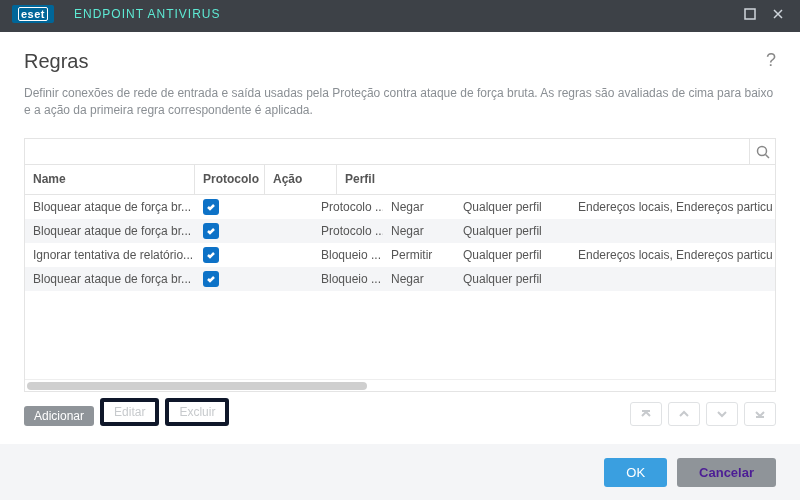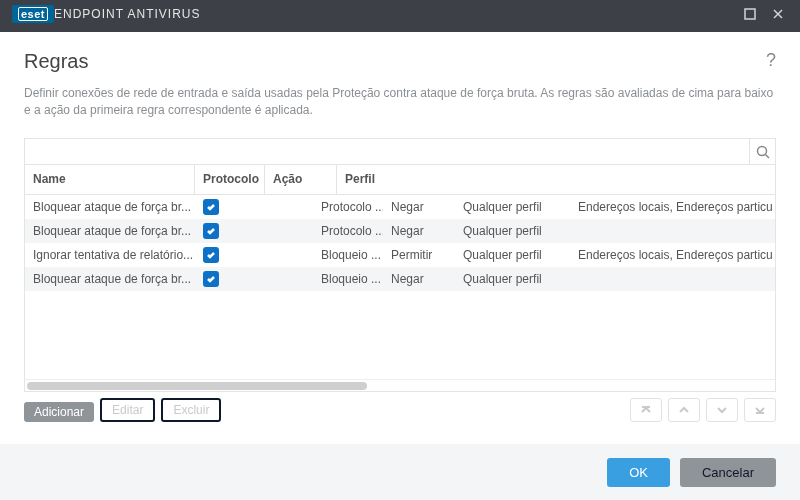--- a/index.html
+++ b/index.html
@@ -1,20 +1,20 @@
 <!DOCTYPE html>
 <html><head>
 <meta charset="utf-8">
 <style>
   * { box-sizing: border-box; margin: 0; padding: 0; font-family: "Segoe UI", Arial, sans-serif; }
   body { width: 800px; height: 500px; background: #fff; overflow: hidden; }
   .titlebar { height: 32px; background: #3d4147; display: flex; align-items: center; padding: 0 8px 4px 12px; }
   .brand { background: #069; color: #fff; font-weight: bold; font-size: 11px; padding: 2px 6px; border-radius: 2px; letter-spacing: 0.5px; }
   .brand-outline { display:inline-block; border:1px solid #fff; border-radius:2px; padding:0 2px;}
-  .product { color: #e5e5e5; font-size: 12px; letter-spacing: 1px; margin-left: 0; }
+  .product { color: #5eead4; font-size: 12px; letter-spacing: 1px; margin-left: 20px; }
   .tb-spacer { flex: 1; }
   .tb-btn { width: 28px; height: 28px; display: flex; align-items: center; justify-content: center; color: #cfd5db; cursor: pointer; }
   .tb-btn svg { stroke: #cfd5db; stroke-width: 1.5; fill: none; }
   .content { padding: 18px 24px 0 24px; position: relative; }
   .page-title { font-size: 20px; color: #444; font-weight: 400; }
   .help-icon { position: absolute; right: 24px; top: 18px; color: #888; font-size: 18px; cursor: pointer; }
   .desc { color: #8a8f94; font-size: 12px; line-height: 1.45; margin-top: 12px; max-width: 750px; }
   .table-wrap { margin: 18px 24px 0 24px; border: 1px solid #e4e4e4; position: relative; }
   .search-row { height: 26px; border-bottom: 1px solid #e4e4e4; display: flex; }
   .search-spacer { flex: 1; }
@@ -35,28 +35,28 @@
   .row:nth-child(even) { background: #f4f5f7; }
   .row .col { border-right: none; }
   .chk { width: 16px; height: 16px; border-radius: 3px; background: #0d72c7; display: flex; align-items: center; justify-content: center; }
   .chk svg { stroke: #fff; stroke-width: 2.5; fill: none; }
   .empty-area { height: 88px; }
   .hscroll { height: 12px; background: #fff; position: relative; border-top: 1px solid #eee; }
   .hscroll-thumb { position: absolute; left: 2px; top: 2px; height: 8px; width: 340px; background: #cfcfcf; border-radius: 4px; }
   .action-bar { margin: 6px 24px 0 24px; display: flex; align-items: flex-end; gap: 6px; }
   .btn-sm { font-size: 12px; padding: 3px 10px; border-radius: 3px; border: none; cursor: pointer; }
   .btn-add { background: #8f9499; color: #fff; }
-  .btn-dis { background: #fff; color: #c7cacd; border: 2px solid #0f172a; cursor: default; }
+  .btn-dis { background: #fff; color: #c7cacd; border: 4px solid #0f172a; cursor: default; }
   .spacer { flex: 1; }
   .move-btn { width: 32px; height: 24px; background: #fff; border: 1px solid #e0e2e4; border-radius: 3px; display: flex; align-items: center; justify-content: center; color: #c7cacd; }
   .move-btn svg { stroke: #c7cacd; stroke-width: 2; fill: none; }
   .footer { position: absolute; bottom: 0; left: 0; right: 0; height: 56px; background: #f4f5f7; display: flex; align-items: center; justify-content: flex-end; padding: 0 24px; gap: 10px; }
   .btn { font-size: 13px; padding: 7px 22px; border-radius: 3px; border: none; cursor: pointer; }
   .btn-primary { background: #3a9fe0; color: #fff; }
-  .btn-secondary { background: #8f9499; color: #0f172a; }
+  .btn-secondary { background: #8f9499; color: #4c1d95; font-weight: bold; }
 </style>
 </head>
 <body>
 
 <div class="titlebar">
   <span class="brand"><span class="brand-outline">eset</span></span>
   <span class="product">ENDPOINT ANTIVIRUS</span>
   <div class="tb-spacer"></div>
   <div class="tb-btn">
     <svg width="12" height="12" viewBox="0 0 12 12">

